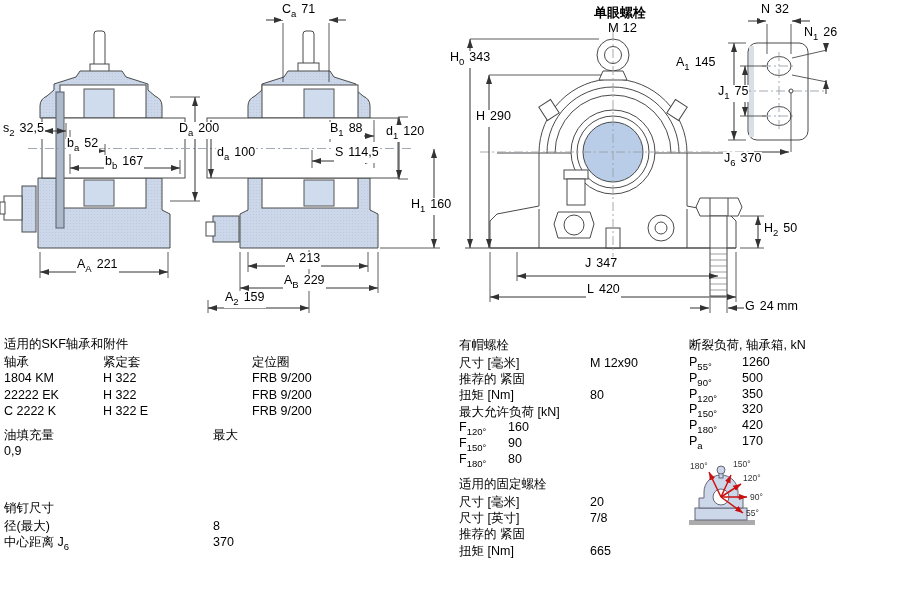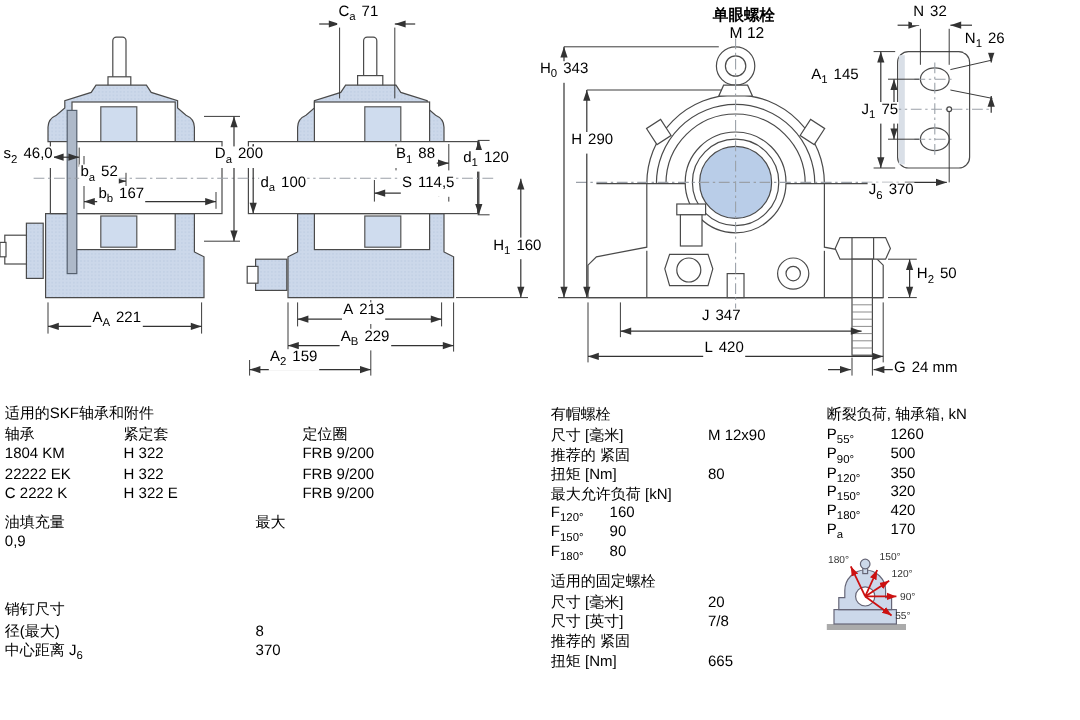--- a/index.html
+++ b/index.html
@@ -206,23 +206,23 @@
         <line x1="746" y1="140" x2="728" y2="140" class="ext"></line>
     <line x1="734" y1="43" x2="734" y2="140" class="dimln" marker-start="url(#m)" marker-end="url(#m)"></line>
     <line x1="766" y1="66" x2="740" y2="66" class="ext"></line>
         <line x1="766" y1="116" x2="740" y2="116" class="ext"></line>
     <line x1="745" y1="66" x2="745" y2="116" class="dimln" marker-start="url(#m)" marker-end="url(#m)"></line>
     <line x1="791" y1="93" x2="791" y2="152" class="ext"></line>
     <line x1="754" y1="152" x2="789" y2="152" class="dimln" marker-end="url(#m)"></line>
   </g>
 </svg>
 
-<div class="dim" style="left:2px;top:122px"><span>s</span><sub>2</sub><span class="val">46,0</span></div>
+<div class="dim" style="left:2px;top:122px"><span>s</span><sub>2</sub><span class="val">32,5</span></div>
 <div class="dim" style="left:66px;top:137px"><span>b</span><sub>a</sub><span class="val">52</span></div>
-<div class="dim" style="left:81px;top:155px"><span>b</span><sub>b</sub><span class="val">167</span></div>
+<div class="dim" style="left:104px;top:155px"><span>b</span><sub>b</sub><span class="val">167</span></div>
 <div class="dim" style="left:76px;top:258px"><span>A</span><sub>A</sub><span class="val">221</span></div>
 <div class="dim" style="left:178px;top:122px"><span>D</span><sub>a</sub><span class="val">200</span></div>
 
 <div class="dim" style="left:281px;top:3px"><span>C</span><sub>a</sub><span class="val">71</span></div>
 <div class="dim" style="left:329px;top:122px"><span>B</span><sub>1</sub><span class="val">88</span></div>
 <div class="dim" style="left:334px;top:146px"><span>S</span><sub></sub><span class="val">114,5</span></div>
 <div class="dim" style="left:385px;top:125px"><span>d</span><sub>1</sub><span class="val">120</span></div>
 <div class="dim" style="left:216px;top:146px"><span>d</span><sub>a</sub><span class="val">100</span></div>
 <div class="dim" style="left:410px;top:198px"><span>H</span><sub>1</sub><span class="val">160</span></div>
 <div class="dim" style="left:285px;top:252px"><span>A</span><sub></sub><span class="val">213</span></div>

